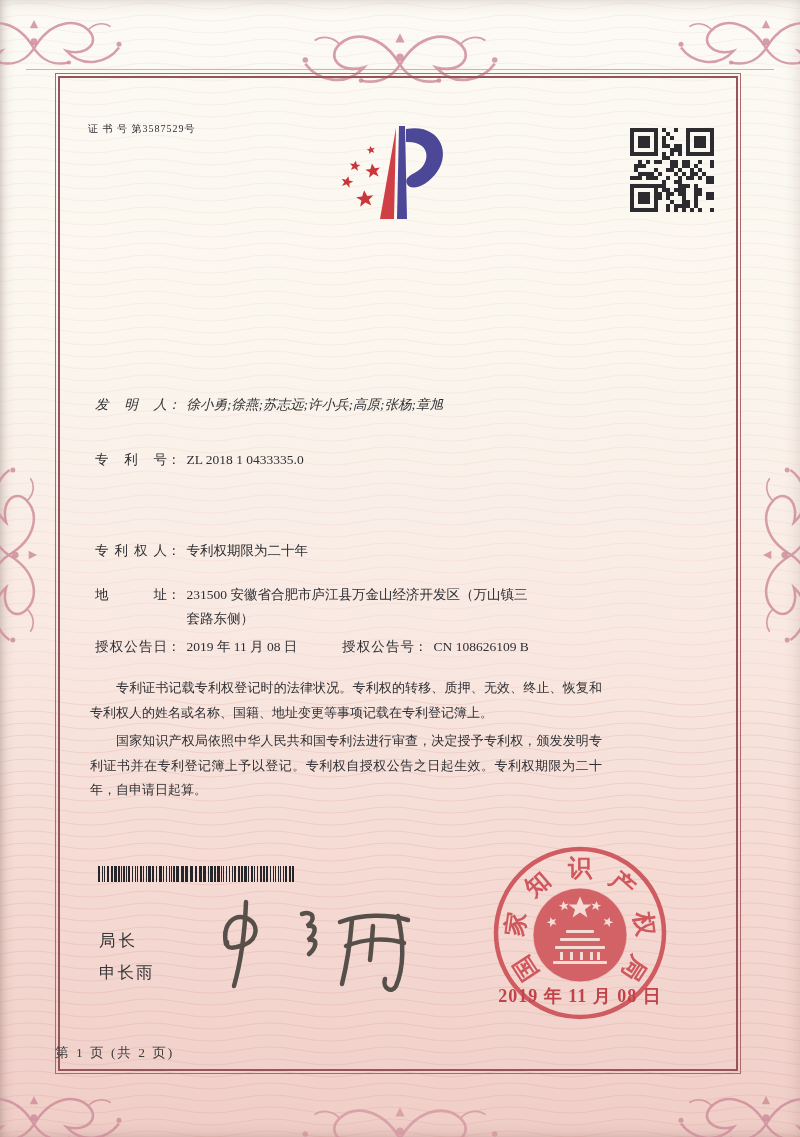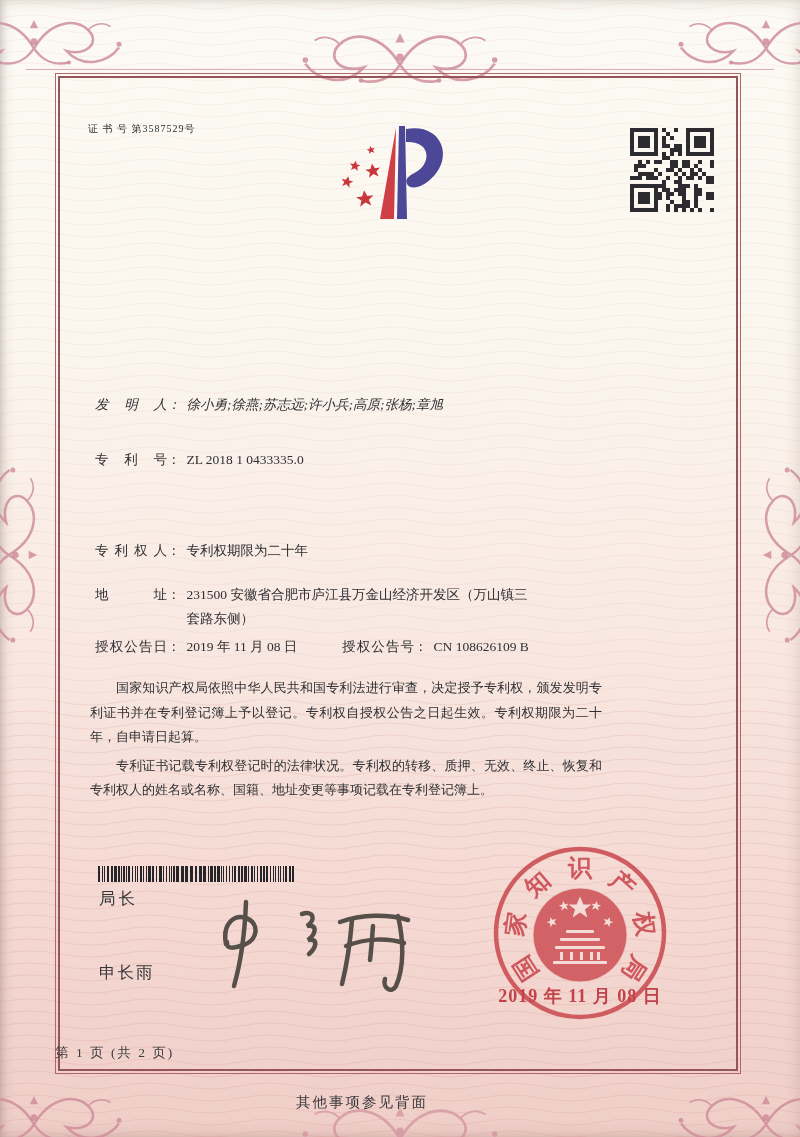--- a/index.html
+++ b/index.html
@@ -24,21 +24,21 @@
   .field{position:absolute;left:95px;font-size:13.5px;color:#2f2f33;z-index:3;line-height:24px;}
   .flabel{display:inline-block;width:72px;text-align:justify;text-align-last:justify;vertical-align:top;}
   .colon{vertical-align:top;}
   .fvalue{display:inline-block;margin-left:6px;vertical-align:top;max-width:430px;}
   .w-addr{max-width:352px;letter-spacing:0;}
   .r1{top:349px;} .r2{top:393px;font-style:italic;} .r3{top:448px;} .r4{top:493px;} .r5{top:539px;} .r6{top:551px;margin-top:32px;} .r7{top:635px;}
   .grant2{position:absolute;left:247px;top:0;white-space:nowrap;}
   .paras{position:absolute;left:90px;top:676px;width:512px;z-index:3;font-size:13px;line-height:24.5px;color:#303034;}
   .paras p{margin:0 0 4px 0;text-indent:2em;text-align:justify;}
   .barcode{position:absolute;left:98px;top:866px;z-index:3;}
-  .signer-title{position:absolute;left:99px;top:888px;font-family:Liberation Serif, serif;font-size:16.5px;letter-spacing:3px;color:#37373a;z-index:3;}
+  .signer-title{position:absolute;left:99px;top:930px;font-family:Liberation Serif, serif;font-size:16.5px;letter-spacing:3px;color:#37373a;z-index:3;}
   .signer-name{position:absolute;left:99px;top:962px;font-family:Liberation Mono, monospace;font-size:16.5px;letter-spacing:2px;color:#37373a;z-index:3;}
   .sig{position:absolute;left:212px;top:888px;z-index:4;}
   .seal{position:absolute;left:489px;top:842px;z-index:3;opacity:.93;}
   .sealchar{font-size:24px;font-weight:bold;fill:#cc4f55;font-family:"Liberation Serif","DejaVu Serif",serif;}
   .seal-date{position:absolute;left:487px;top:984px;width:186px;text-align:center;font-size:18px;font-weight:bold;color:#c2424a;letter-spacing:1px;z-index:5;}
   .page-info{position:absolute;left:55px;top:1044px;width:684px;font-size:13.5px;letter-spacing:2px;color:#3d3d40;z-index:3;}
   .back-note{position:absolute;left:55px;top:1093px;width:614px;text-align:center;font-size:14.5px;letter-spacing:2px;color:#3a3a3e;z-index:3;}
 </style>
 </head>
 <body>
@@ -352,22 +352,22 @@
     <span class="flabel">地址</span><span class="colon">：</span><span class="fvalue w-addr">231500 安徽省合肥市庐江县万金山经济开发区（万山镇三套路东侧）</span>
   </div>
   <div class="field r7">
     <span class="flabel">授权公告日</span><span class="colon">：</span><span class="fvalue">2019 年 11 月 08 日</span>
     <span class="grant2">
       <span class="flabel">授权公告号</span><span class="colon">：</span><span class="fvalue">CN 108626109 B</span>
     </span>
   </div>
 
   <div class="paras">
+    <p>专利证书记载专利权登记时的法律状况。专利权的转移、质押、无效、终止、恢复和专利权人的姓名或名称、国籍、地址变更等事项记载在专利登记簿上。</p>
     <p>国家知识产权局依照中华人民共和国专利法进行审查，决定授予专利权，颁发发明专利证书并在专利登记簿上予以登记。专利权自授权公告之日起生效。专利权期限为二十年，自申请日起算。</p>
-    <p>专利证书记载专利权登记时的法律状况。专利权的转移、质押、无效、终止、恢复和专利权人的姓名或名称、国籍、地址变更等事项记载在专利登记簿上。</p>
   </div>
 
   <svg class="barcode" id="barcode" width="202" height="16" viewBox="0 0 202 16">
       <rect x="0" y="0" width="2" height="16" fill="#26262a"></rect>
       <rect x="4" y="0" width="1" height="16" fill="#26262a"></rect>
       <rect x="6" y="0" width="1" height="16" fill="#26262a"></rect>
       <rect x="9" y="0" width="2" height="16" fill="#26262a"></rect>
       <rect x="13" y="0" width="2" height="16" fill="#26262a"></rect>
       <rect x="16" y="0" width="3" height="16" fill="#26262a"></rect>
       <rect x="20" y="0" width="2" height="16" fill="#26262a"></rect>
@@ -471,15 +471,14 @@
         <rect x="91" y="110" width="3" height="8"></rect>
         <rect x="101" y="110" width="3" height="8"></rect>
         <rect x="108" y="110" width="3" height="8"></rect>
         <rect x="64" y="119" width="54" height="3" rx="1"></rect>
       </g>
     </g>
   </svg>
   <div class="seal-date">2019 年 11 月 08 日</div>
 
   <div class="page-info">第 1 页 (共 2 页)</div>
-  <div class="back-note">其他事项参见背面</div>
 
 </div>
 
 </body></html>

